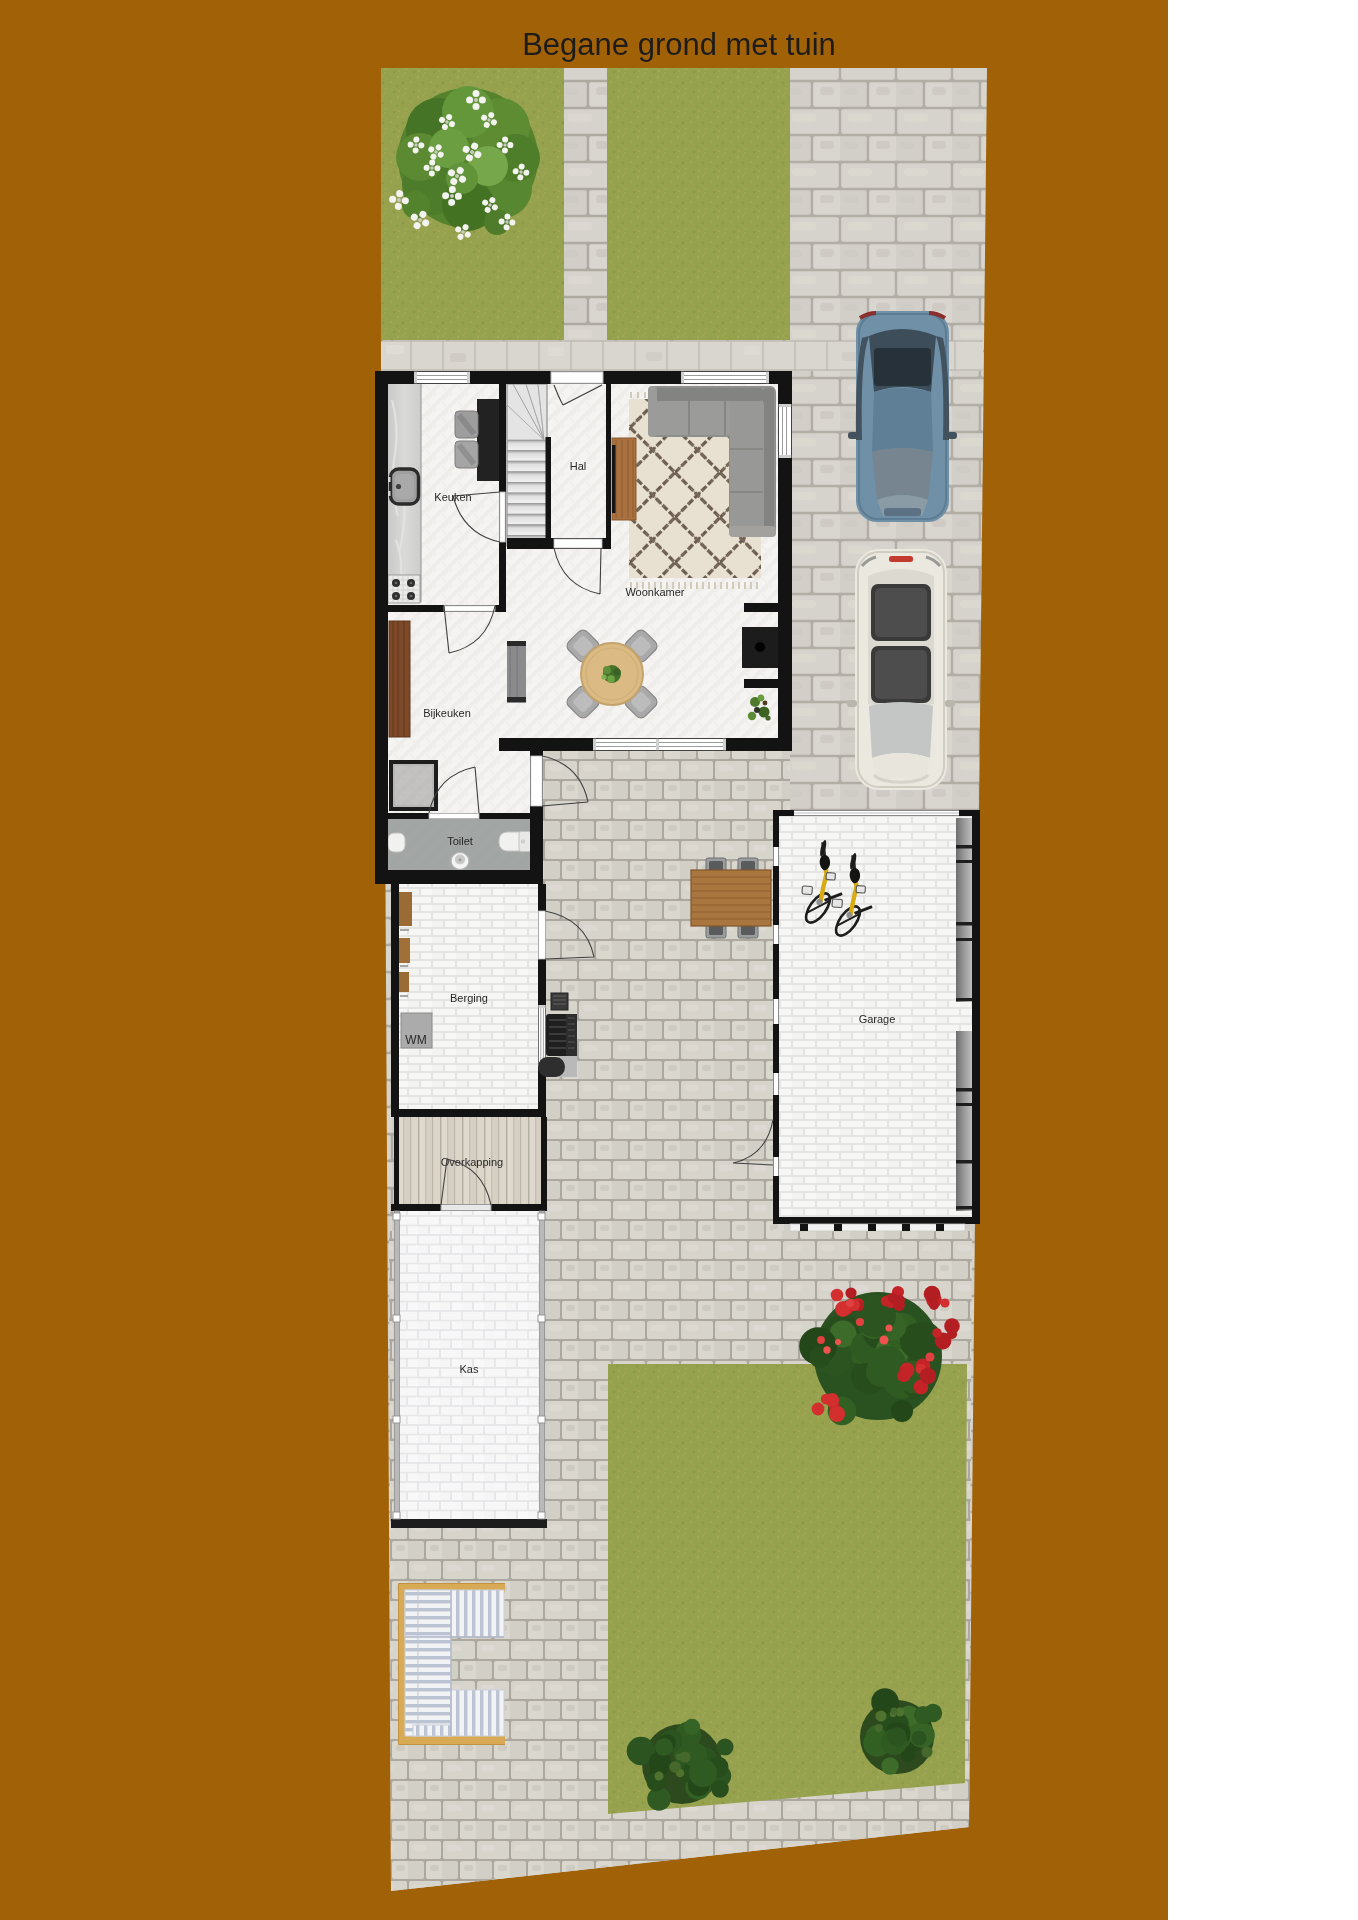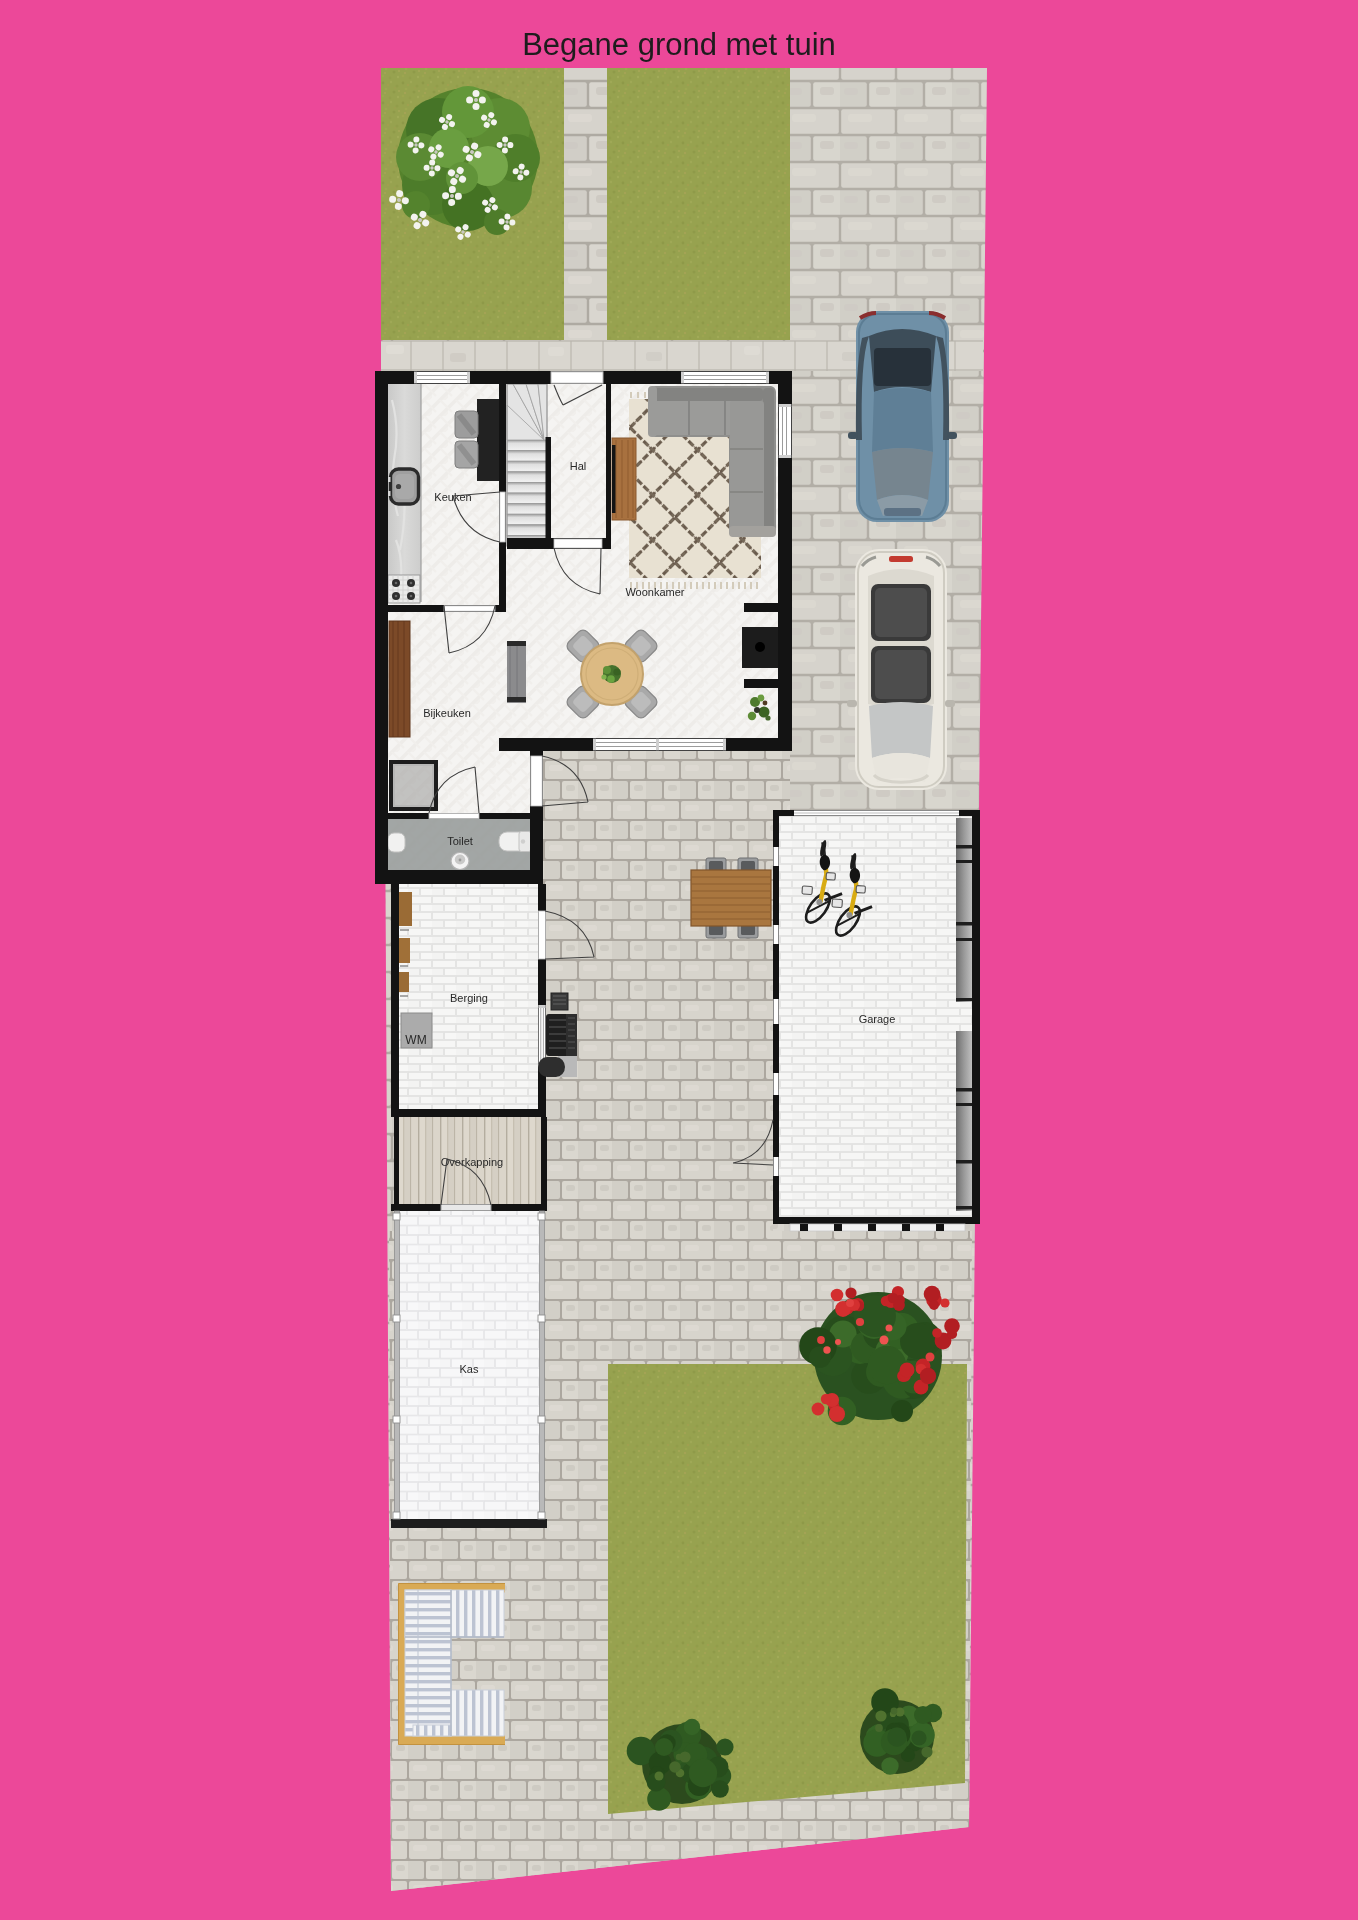--- a/index.html
+++ b/index.html
@@ -1,16 +1,16 @@
 <!DOCTYPE html>
 <html><head>
 <meta charset="utf-8">
 <style>
 html,body{margin:0;padding:0;background:#ffffff;}
-#page{position:relative;width:1358px;height:1920px;background:#ec4899;overflow:hidden;
+#page{position:relative;width:1168px;height:1920px;background:#a16207;overflow:hidden;
 font-family:"Liberation Sans", sans-serif;transform:translateZ(0);}
 svg{display:block;}
 </style>
 </head>
 <body>
 <div id="page">
 <svg width="1358" height="1920" viewBox="0 0 1358 1920">
 <defs>
 <pattern id="pav" width="56" height="54" patternUnits="userSpaceOnUse">
   <rect width="56" height="54" fill="#aeaaa2"></rect>

